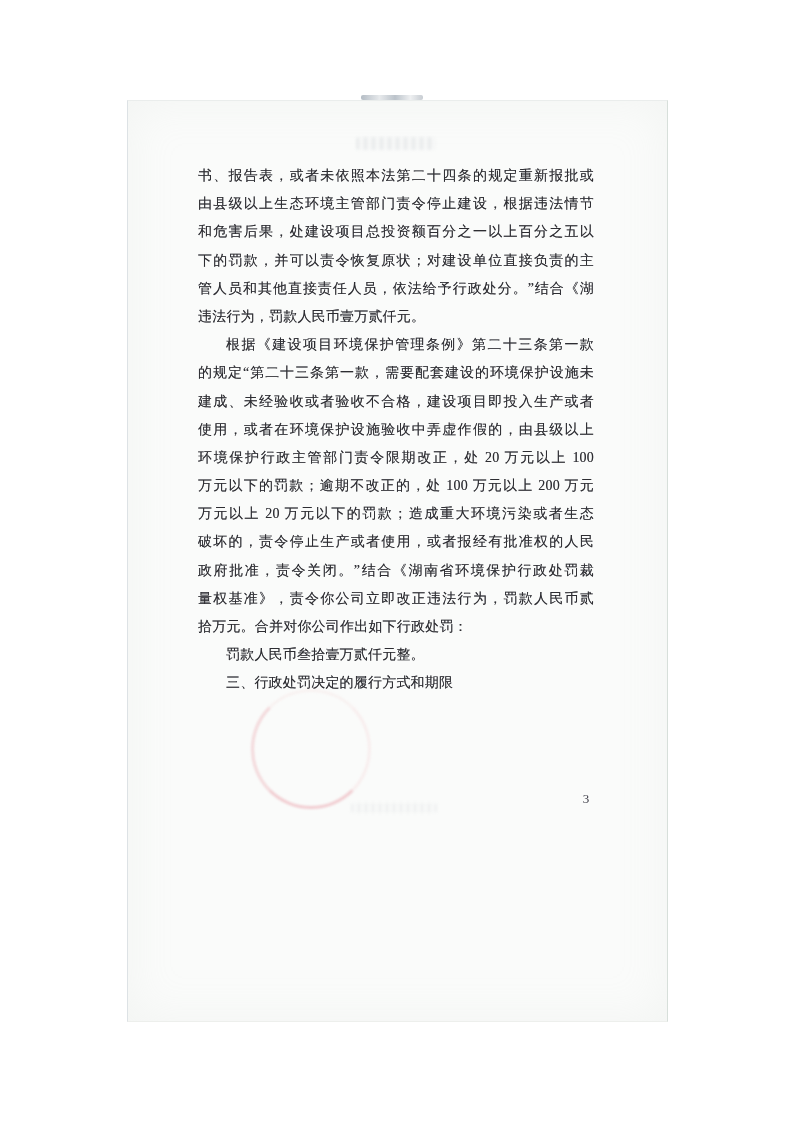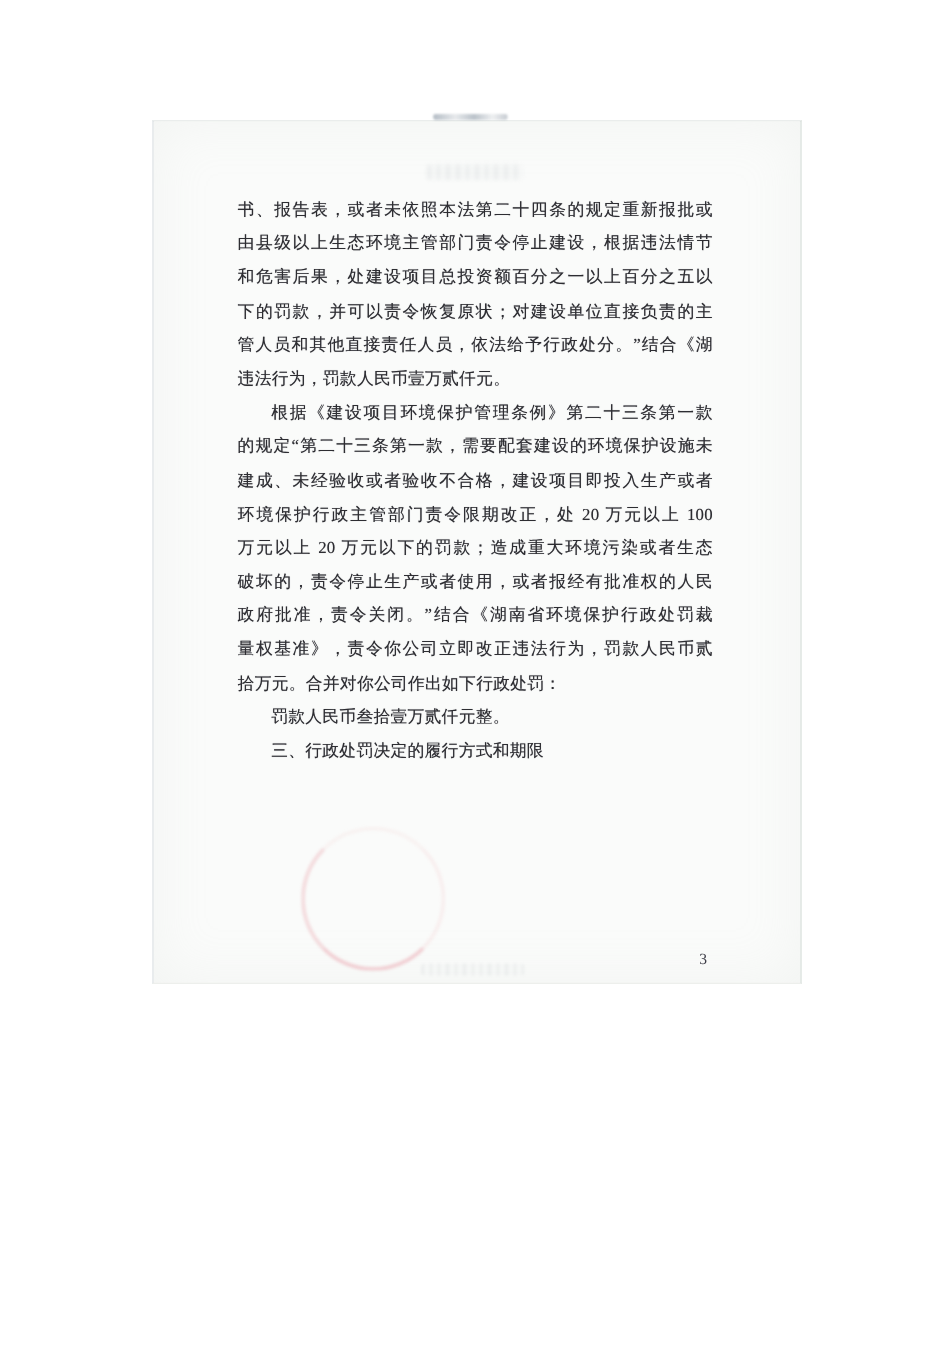--- a/index.html
+++ b/index.html
@@ -11,21 +11,21 @@
     background: #ffffff;
     overflow: hidden;
     font-family: "Liberation Serif", "DejaVu Serif", serif;
   }
   
   .paper {
     position: absolute;
     left: 127px;
     top: 100px;
     width: 541px;
-    height: 720px;
+    height: 922px;
     background: #fafbfa;
     border-left: 1px solid #dde2e5;
     border-right: 1px solid #d7dfda;
     border-top: 1px solid #eaedec;
     border-bottom: 1px solid #edefec;
     box-shadow: inset 0 0 45px rgba(210,214,212,0.18);
   }
   
   .text-block {
     position: absolute;
@@ -131,21 +131,23 @@
       <div class="line">书、报告表，或者未依照本法第二十四条的规定重新报批或</div>
       <div class="line">由县级以上生态环境主管部门责令停止建设，根据违法情节</div>
       <div class="line">和危害后果，处建设项目总投资额百分之一以上百分之五以</div>
       <div class="line">下的罚款，并可以责令恢复原状；对建设单位直接负责的主</div>
       <div class="line">管人员和其他直接责任人员，依法给予行政处分。”结合《湖</div>
       <div class="line last">违法行为，罚款人民币壹万贰仟元。</div>
 
       <div class="line ind">根据《建设项目环境保护管理条例》第二十三条第一款</div>
       <div class="line">的规定“第二十三条第一款，需要配套建设的环境保护设施未</div>
       <div class="line">建成、未经验收或者验收不合格，建设项目即投入生产或者</div>
+      <div class="line">使用，或者在环境保护设施验收中弄虚作假的，由县级以上</div>
       <div class="line">环境保护行政主管部门责令限期改正，处 20 万元以上 100</div>
+      <div class="line">万元以下的罚款；逾期不改正的，处 100 万元以上 200 万元</div>
       <div class="line">万元以上 20 万元以下的罚款；造成重大环境污染或者生态</div>
       <div class="line">破坏的，责令停止生产或者使用，或者报经有批准权的人民</div>
       <div class="line">政府批准，责令关闭。”结合《湖南省环境保护行政处罚裁</div>
       <div class="line">量权基准》，责令你公司立即改正违法行为，罚款人民币贰</div>
       <div class="line last">拾万元。合并对你公司作出如下行政处罚：</div>
 
       <div class="line last ind">罚款人民币叁拾壹万贰仟元整。</div>
       <div class="line last ind">三、行政处罚决定的履行方式和期限</div>
     </div>
 

